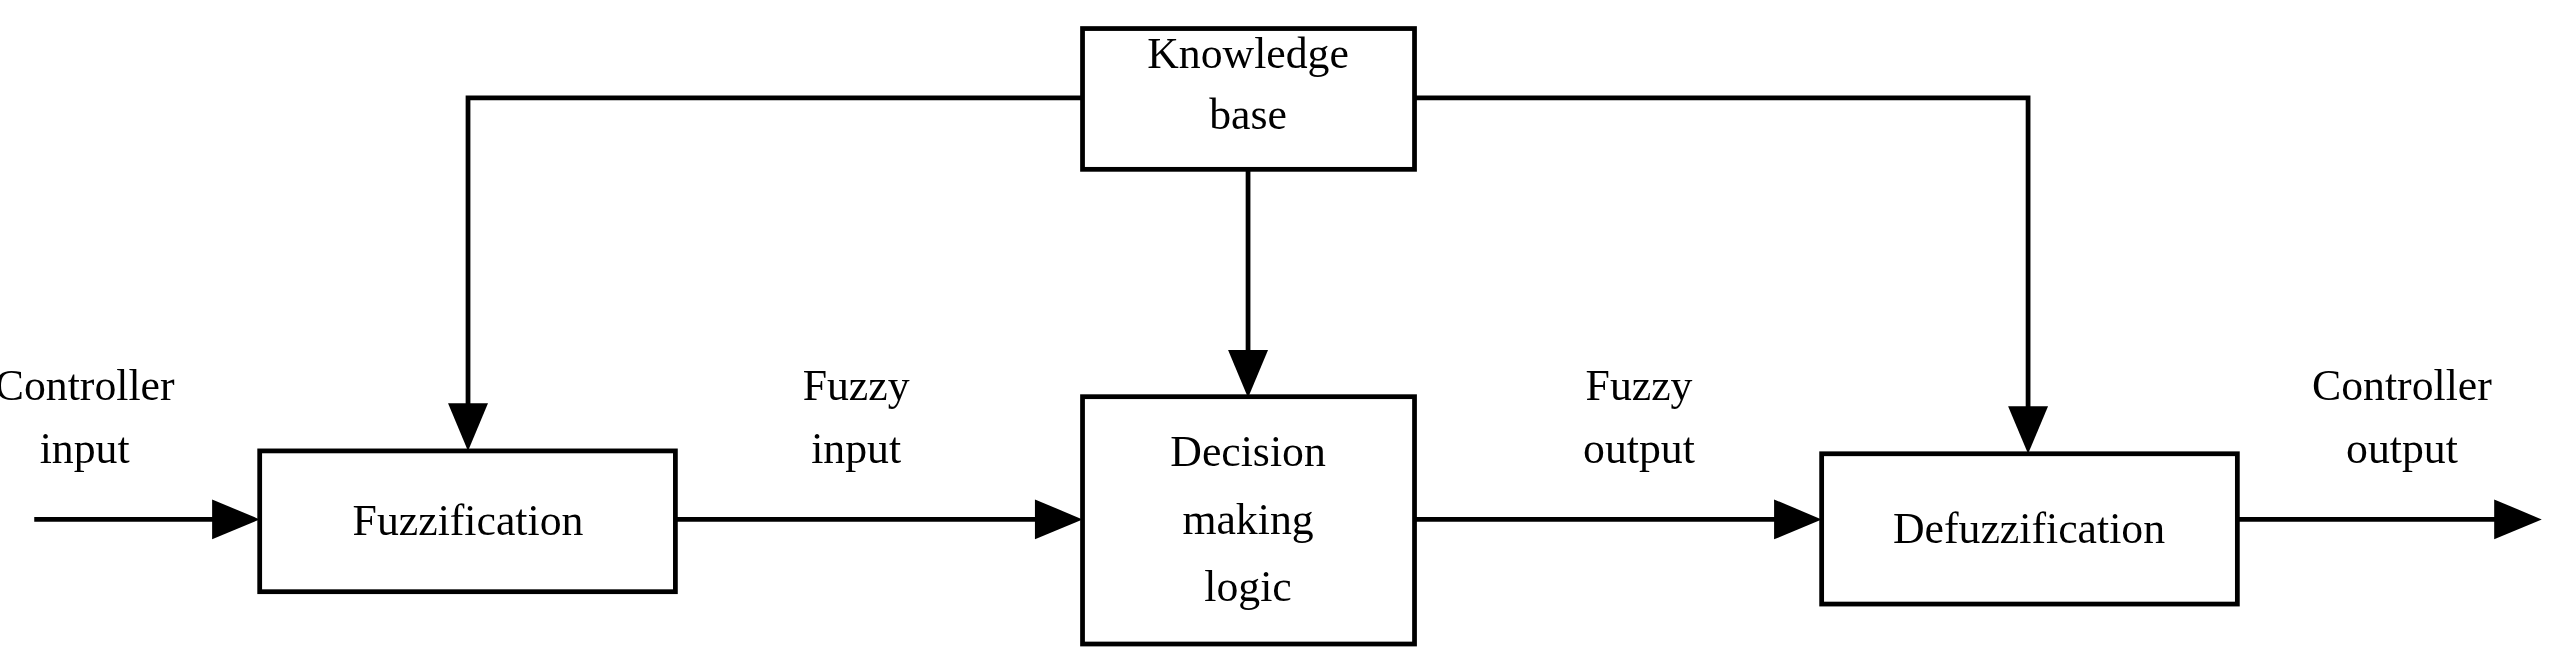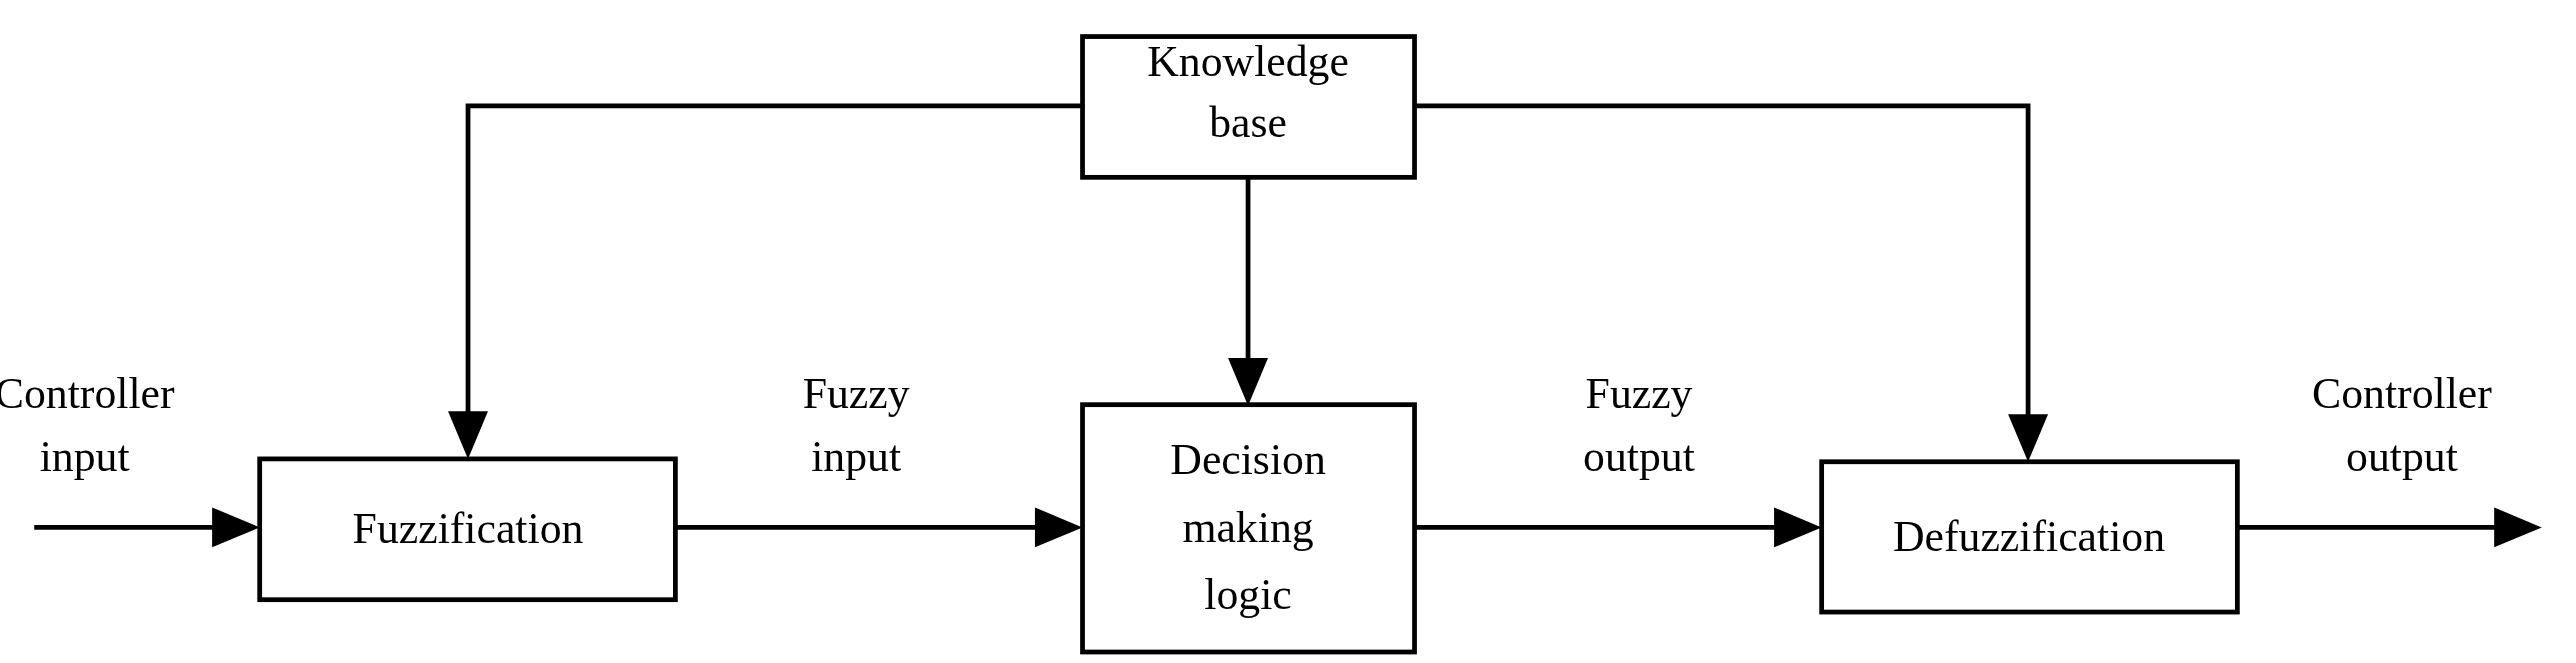--- a/index.html
+++ b/index.html
@@ -11,21 +11,20 @@
     width: 2576px;
     height: 664px;
     font-family: "Liberation Serif", "DejaVu Serif", serif;
     overflow: hidden;
   }
   #diagram-root {
     position: relative;
     width: 2576px;
     height: 520px;
     background: #ffffff;
-    margin-top: 8px;
   }
   svg#diagram-svg {
     position: absolute;
     top: 0;
     left: 0;
     width: 2576px;
     height: 664px;
     display: block;
   }
   .box-rect {

